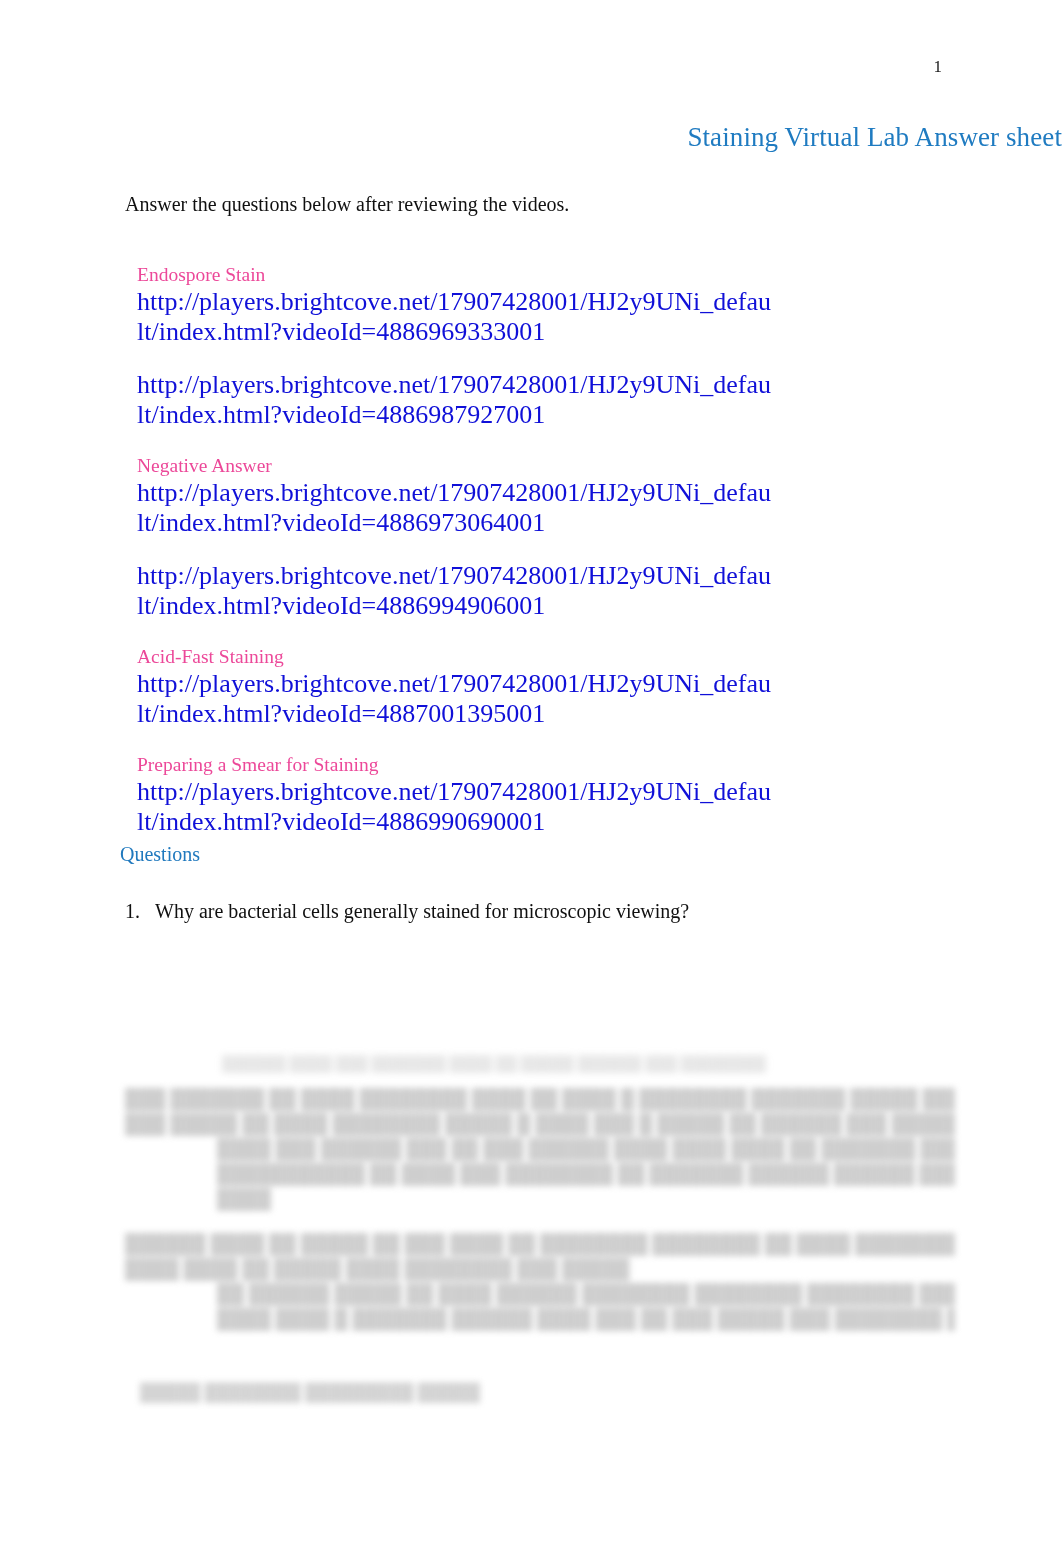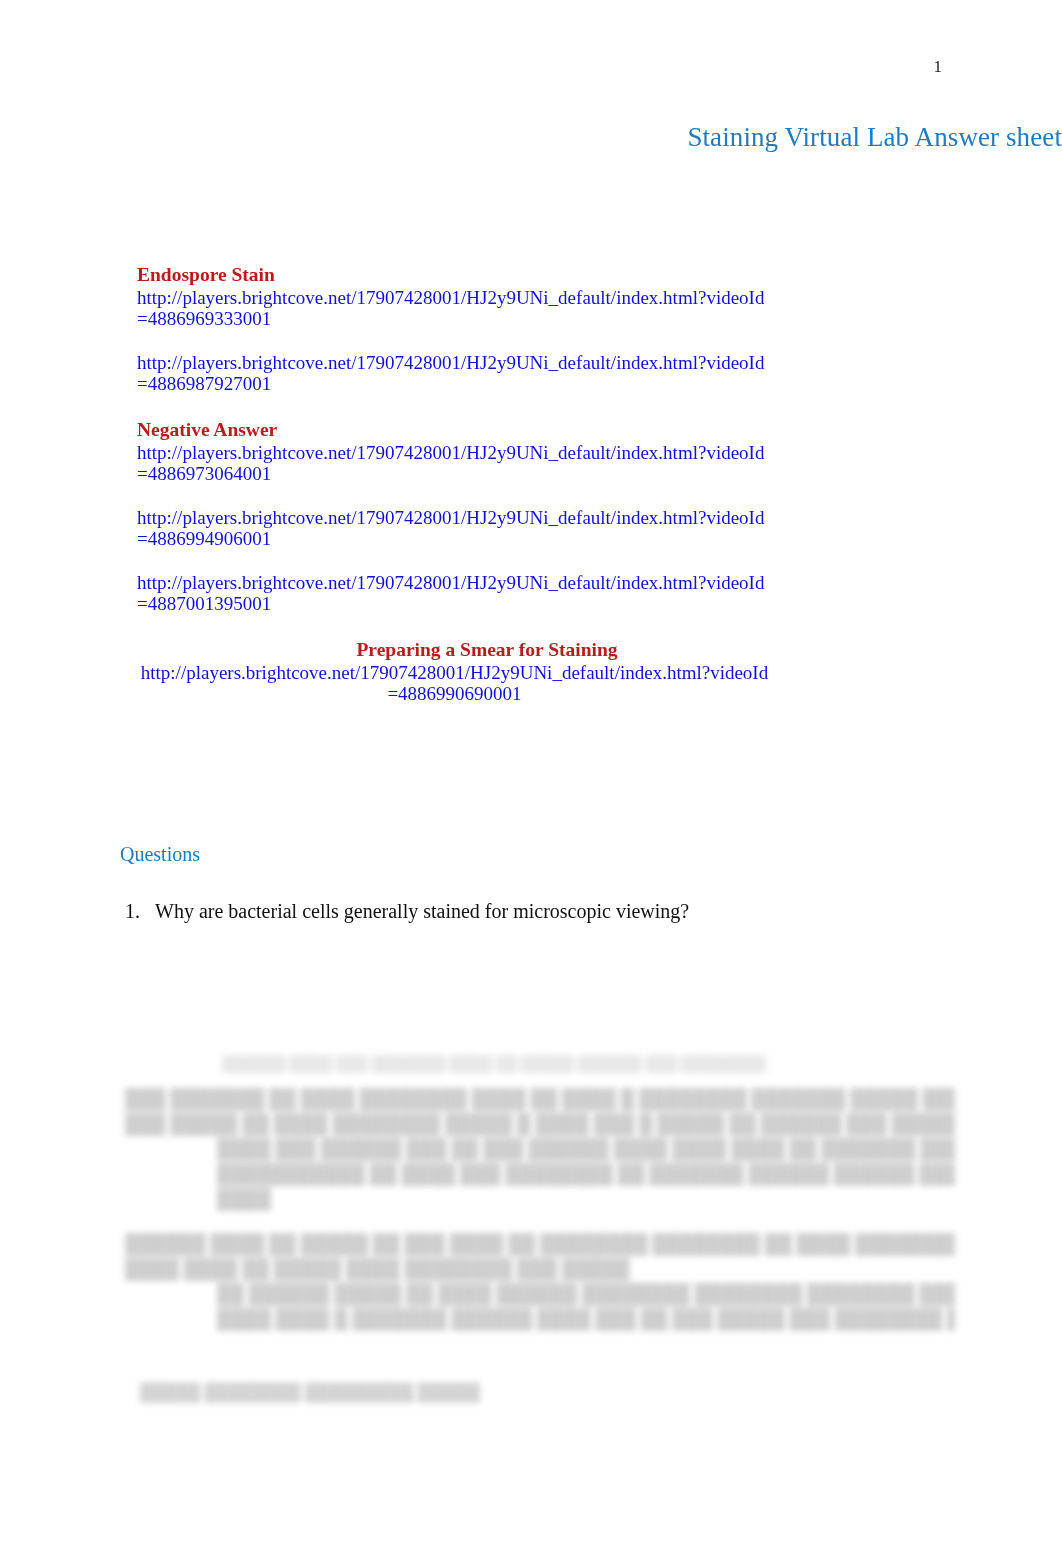--- a/index.html
+++ b/index.html
@@ -58,32 +58,31 @@
   
   .video-list {
     position: absolute;
     top: 262px;
     left: 137px;
     width: 700px;
   }
   .video-item {
     margin-bottom: 23px;
   }
-  .video-item:last-child { margin-bottom: 16px; text-align: center; }
+  .video-item:last-child { margin-bottom: 16px; }
   .video-label {
     font-size: 19.5px;
     line-height: 25px;
-    color: #b91c1c;
-    white-space: nowrap;
-    font-weight: bold;
+    color: #ec4899;
+    white-space: nowrap;
   }
   .video-url {
     display: block;
-    font-size: 19px;
-    line-height: 21px;
+    font-size: 26px;
+    line-height: 30px;
     color: #1010D8;
     width: 635px;
     word-break: break-all;
     text-decoration: none;
     cursor: pointer;
   }
 
   
   .questions-heading {
     position: absolute;
@@ -175,20 +174,21 @@
 </style>
 </head>
 <body>
 
 <div class="page">
 
   <div class="page-number">1</div>
 
   <div class="doc-title">Staining Virtual Lab Answer sheet</div>
 
+  <div class="intro">Answer the questions below after reviewing the videos.</div>
 
   <div class="video-list">
 
     <div class="video-item">
       <div class="video-label">Endospore Stain</div>
       <a class="video-url" href="#">http://players.brightcove.net/17907428001/HJ2y9UNi_default/index.html?videoId=4886969333001</a>
     </div>
 
     <div class="video-item">
       <a class="video-url" href="#">http://players.brightcove.net/17907428001/HJ2y9UNi_default/index.html?videoId=4886987927001</a>
@@ -197,20 +197,21 @@
     <div class="video-item">
       <div class="video-label">Negative Answer</div>
       <a class="video-url" href="#">http://players.brightcove.net/17907428001/HJ2y9UNi_default/index.html?videoId=4886973064001</a>
     </div>
 
     <div class="video-item">
       <a class="video-url" href="#">http://players.brightcove.net/17907428001/HJ2y9UNi_default/index.html?videoId=4886994906001</a>
     </div>
 
     <div class="video-item">
+      <div class="video-label">Acid-Fast Staining</div>
       <a class="video-url" href="#">http://players.brightcove.net/17907428001/HJ2y9UNi_default/index.html?videoId=4887001395001</a>
     </div>
 
     <div class="video-item">
       <div class="video-label">Preparing a Smear for Staining</div>
       <a class="video-url" href="#">http://players.brightcove.net/17907428001/HJ2y9UNi_default/index.html?videoId=4886990690001</a>
     </div>
 
   </div>
 

